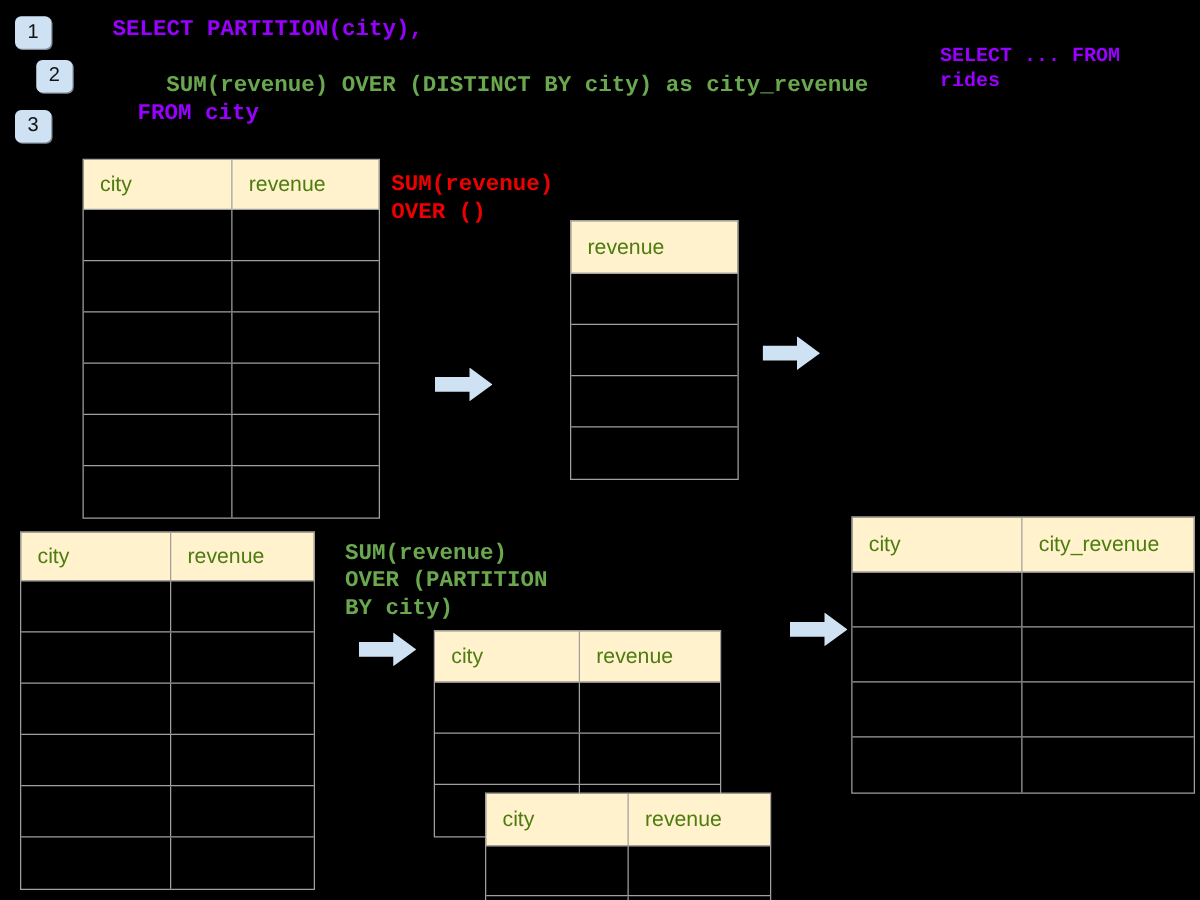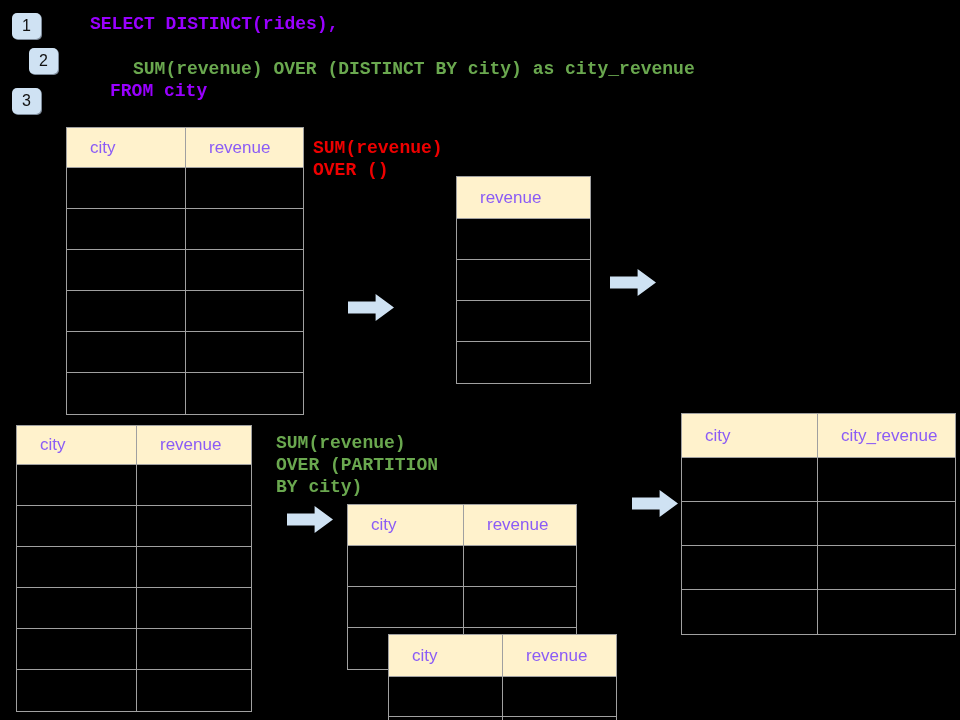--- a/index.html
+++ b/index.html
@@ -15,21 +15,21 @@
   
   .badge{position:absolute;width:29px;height:26px;background:#cfe2f3;border-radius:5px;
          display:flex;align-items:center;justify-content:center;font-size:16px;color:#111;
          box-shadow:1px 1px 0 #7d8a99;}
   
   .tbl{position:absolute;border:1px solid #a0a0a0;box-sizing:border-box;}
   .thead{display:flex;background:#fff2cc;border-bottom:1px solid #a0a0a0;box-sizing:border-box;}
   .trow{display:flex;border-bottom:1px solid #a0a0a0;box-sizing:border-box;}
   .tbl .trow:last-child{border-bottom:none;}
   .th,.td{box-sizing:border-box;border-right:1px solid #a0a0a0;display:flex;align-items:center;
-          padding-left:23px;font-size:17px;color:#8b5cf6;}
+          padding-left:13px;font-size:17px;color:#4d7c0f;}
   .th:last-child,.td:last-child{border-right:none;flex:1;}
   
   .arrow{position:absolute;width:46px;height:27px;background:#cfe2f3;
          clip-path:polygon(0 28%,60% 28%,60% 0,100% 50%,60% 100%,60% 72%,0 72%);
          filter:drop-shadow(1px 1px 0 #6b7683);}
 </style>
 </head>
 <body>
 
 <div id="stage">
@@ -37,24 +37,26 @@
   <div class="badge" style="left:12px;top:13px;">
     <span>1</span>
   </div>
   <div class="badge" style="left:29px;top:48px;">
     <span>2</span>
   </div>
   <div class="badge" style="left:12px;top:88px;">
     <span>3</span>
   </div>
 
-  <div class="code purple" style="left:90px;top:13px;">SELECT DISTINCT(rides),</div>
+  <div class="code purple" style="left:90px;top:13px;">SELECT PARTITION(city),</div>
   <div class="code green" style="left:133px;top:58px;">SUM(revenue) OVER (DISTINCT BY city) as city_revenue</div>
   <div class="code purple" style="left:110px;top:80px;">FROM city</div>
 
+  <div class="code small purple" style="left:752px;top:35px;">SELECT ... FROM
+rides</div>
 
   <div class="code red" style="left:313px;top:137px;">SUM(revenue)
 OVER ()</div>
 
   <div class="code green" style="left:276px;top:432px;">SUM(revenue)
 OVER (PARTITION
 BY city)</div>
 
   <div class="tbl" style="left:66px;top:127px;width:238px;">
     <div class="thead" style="height:40px;">

